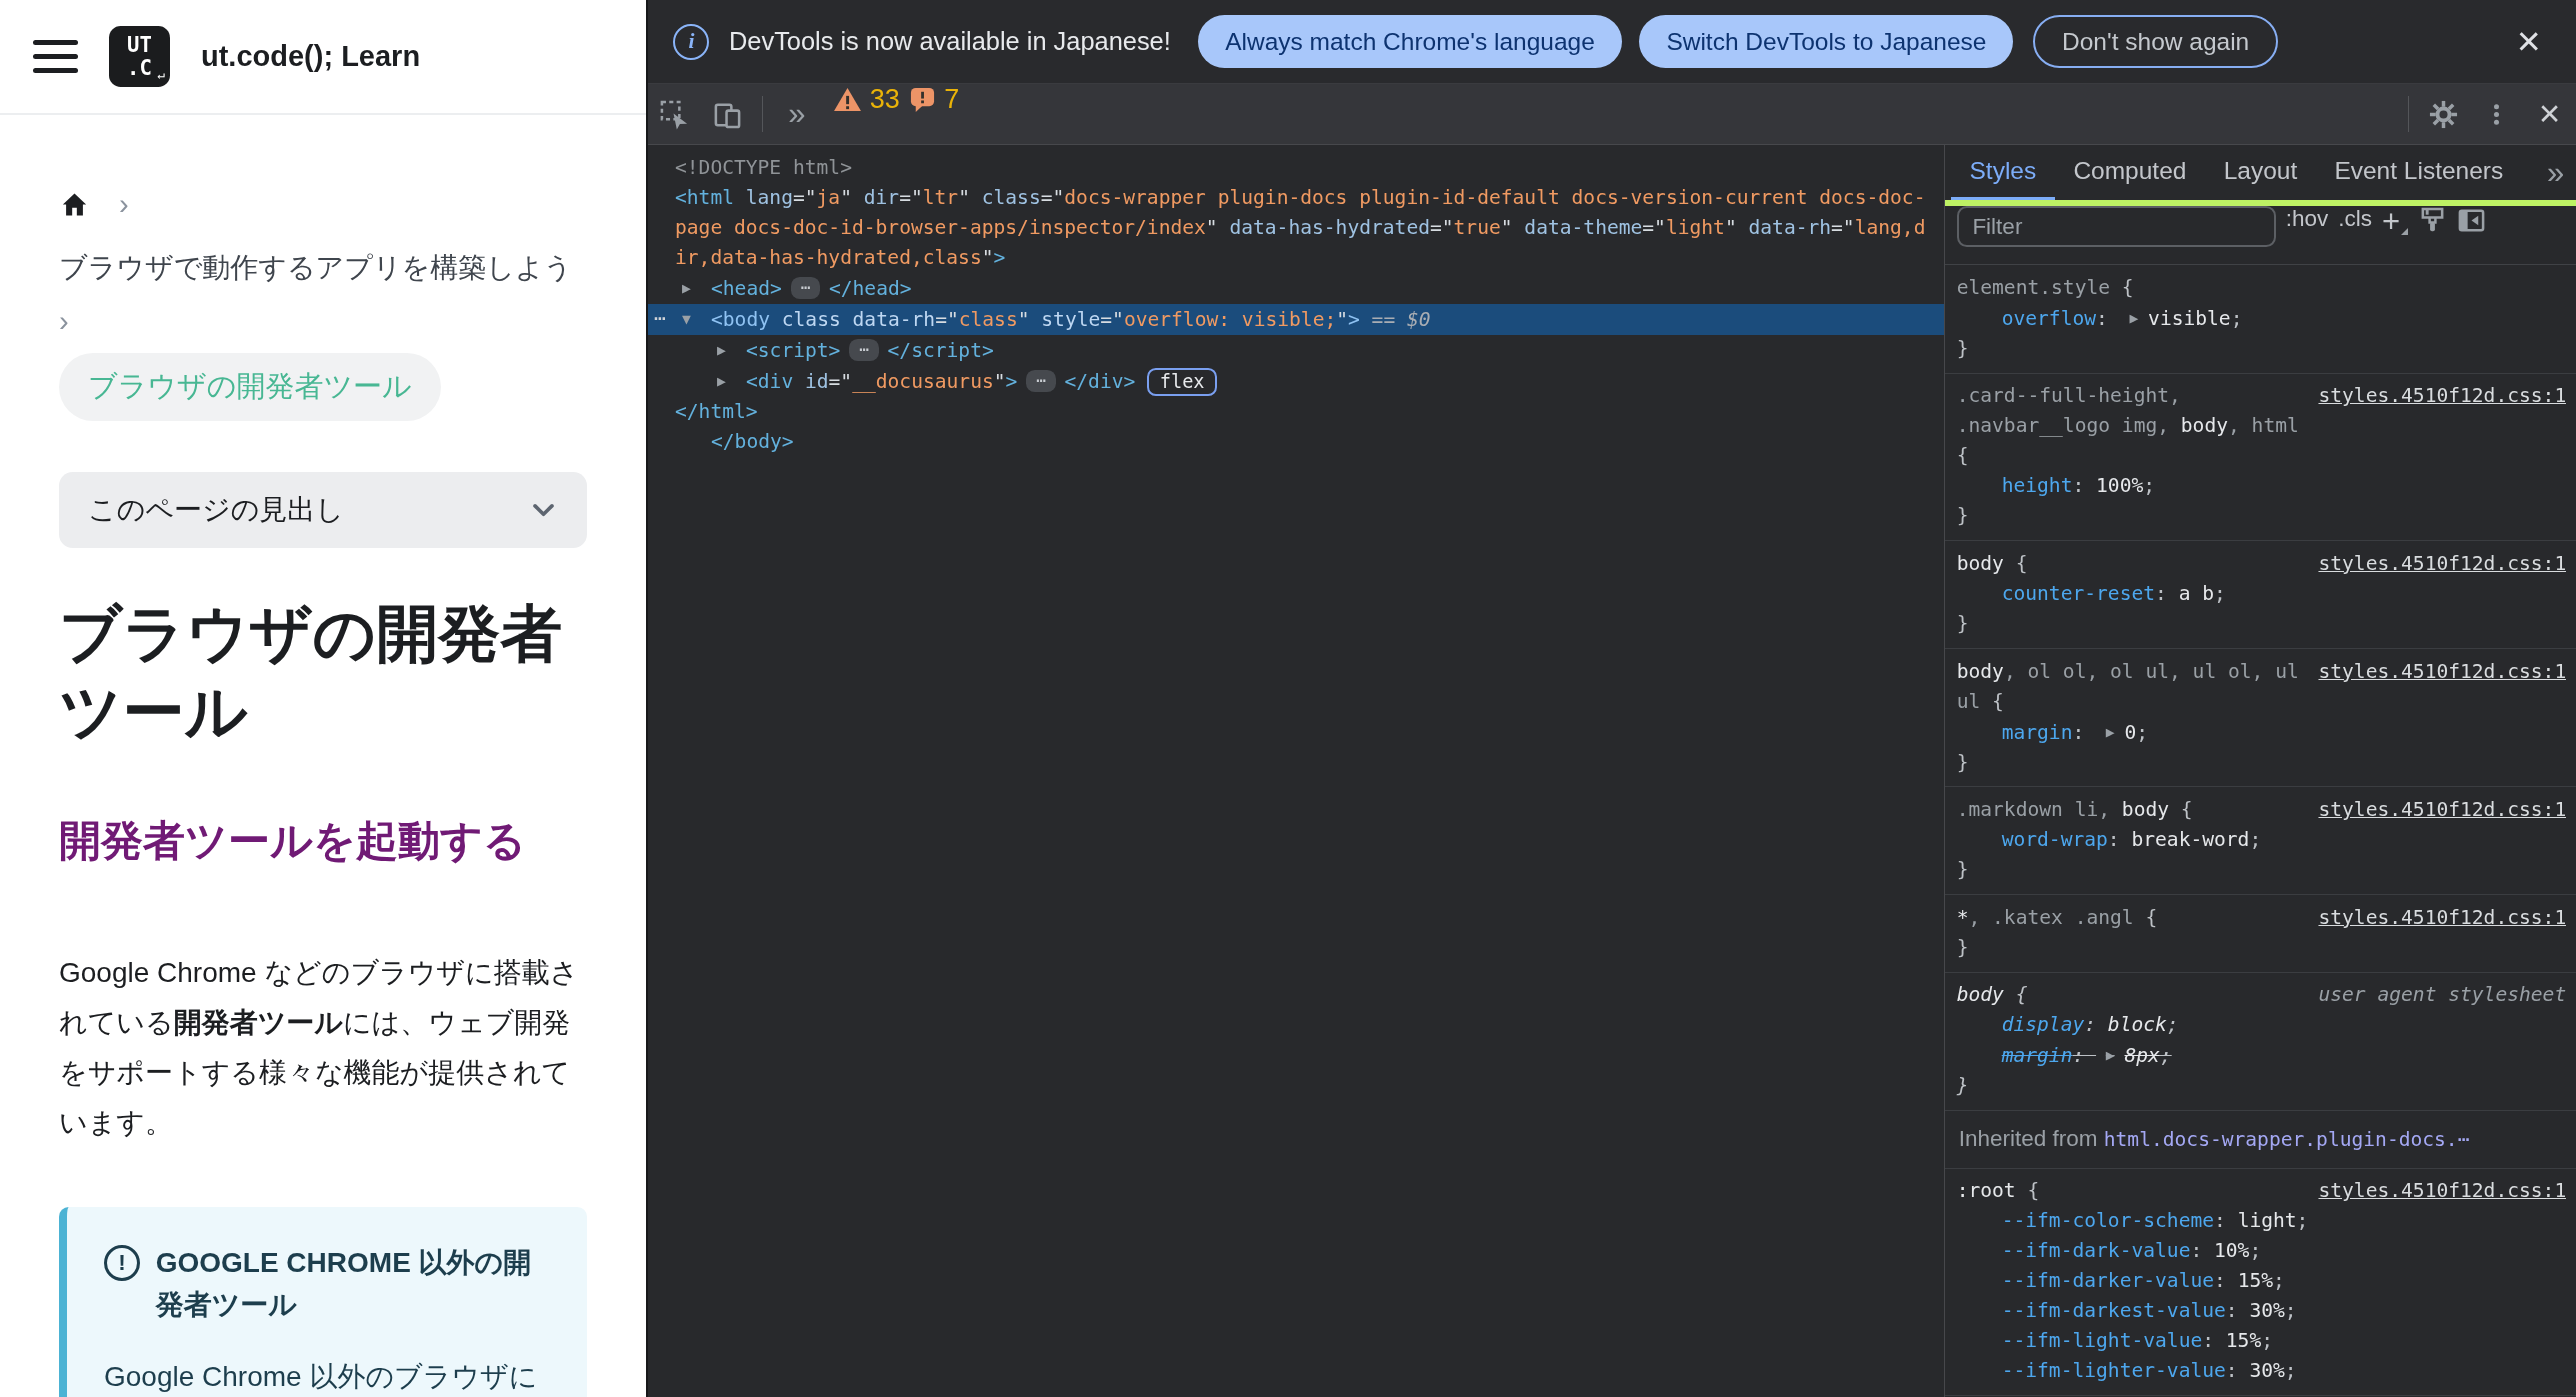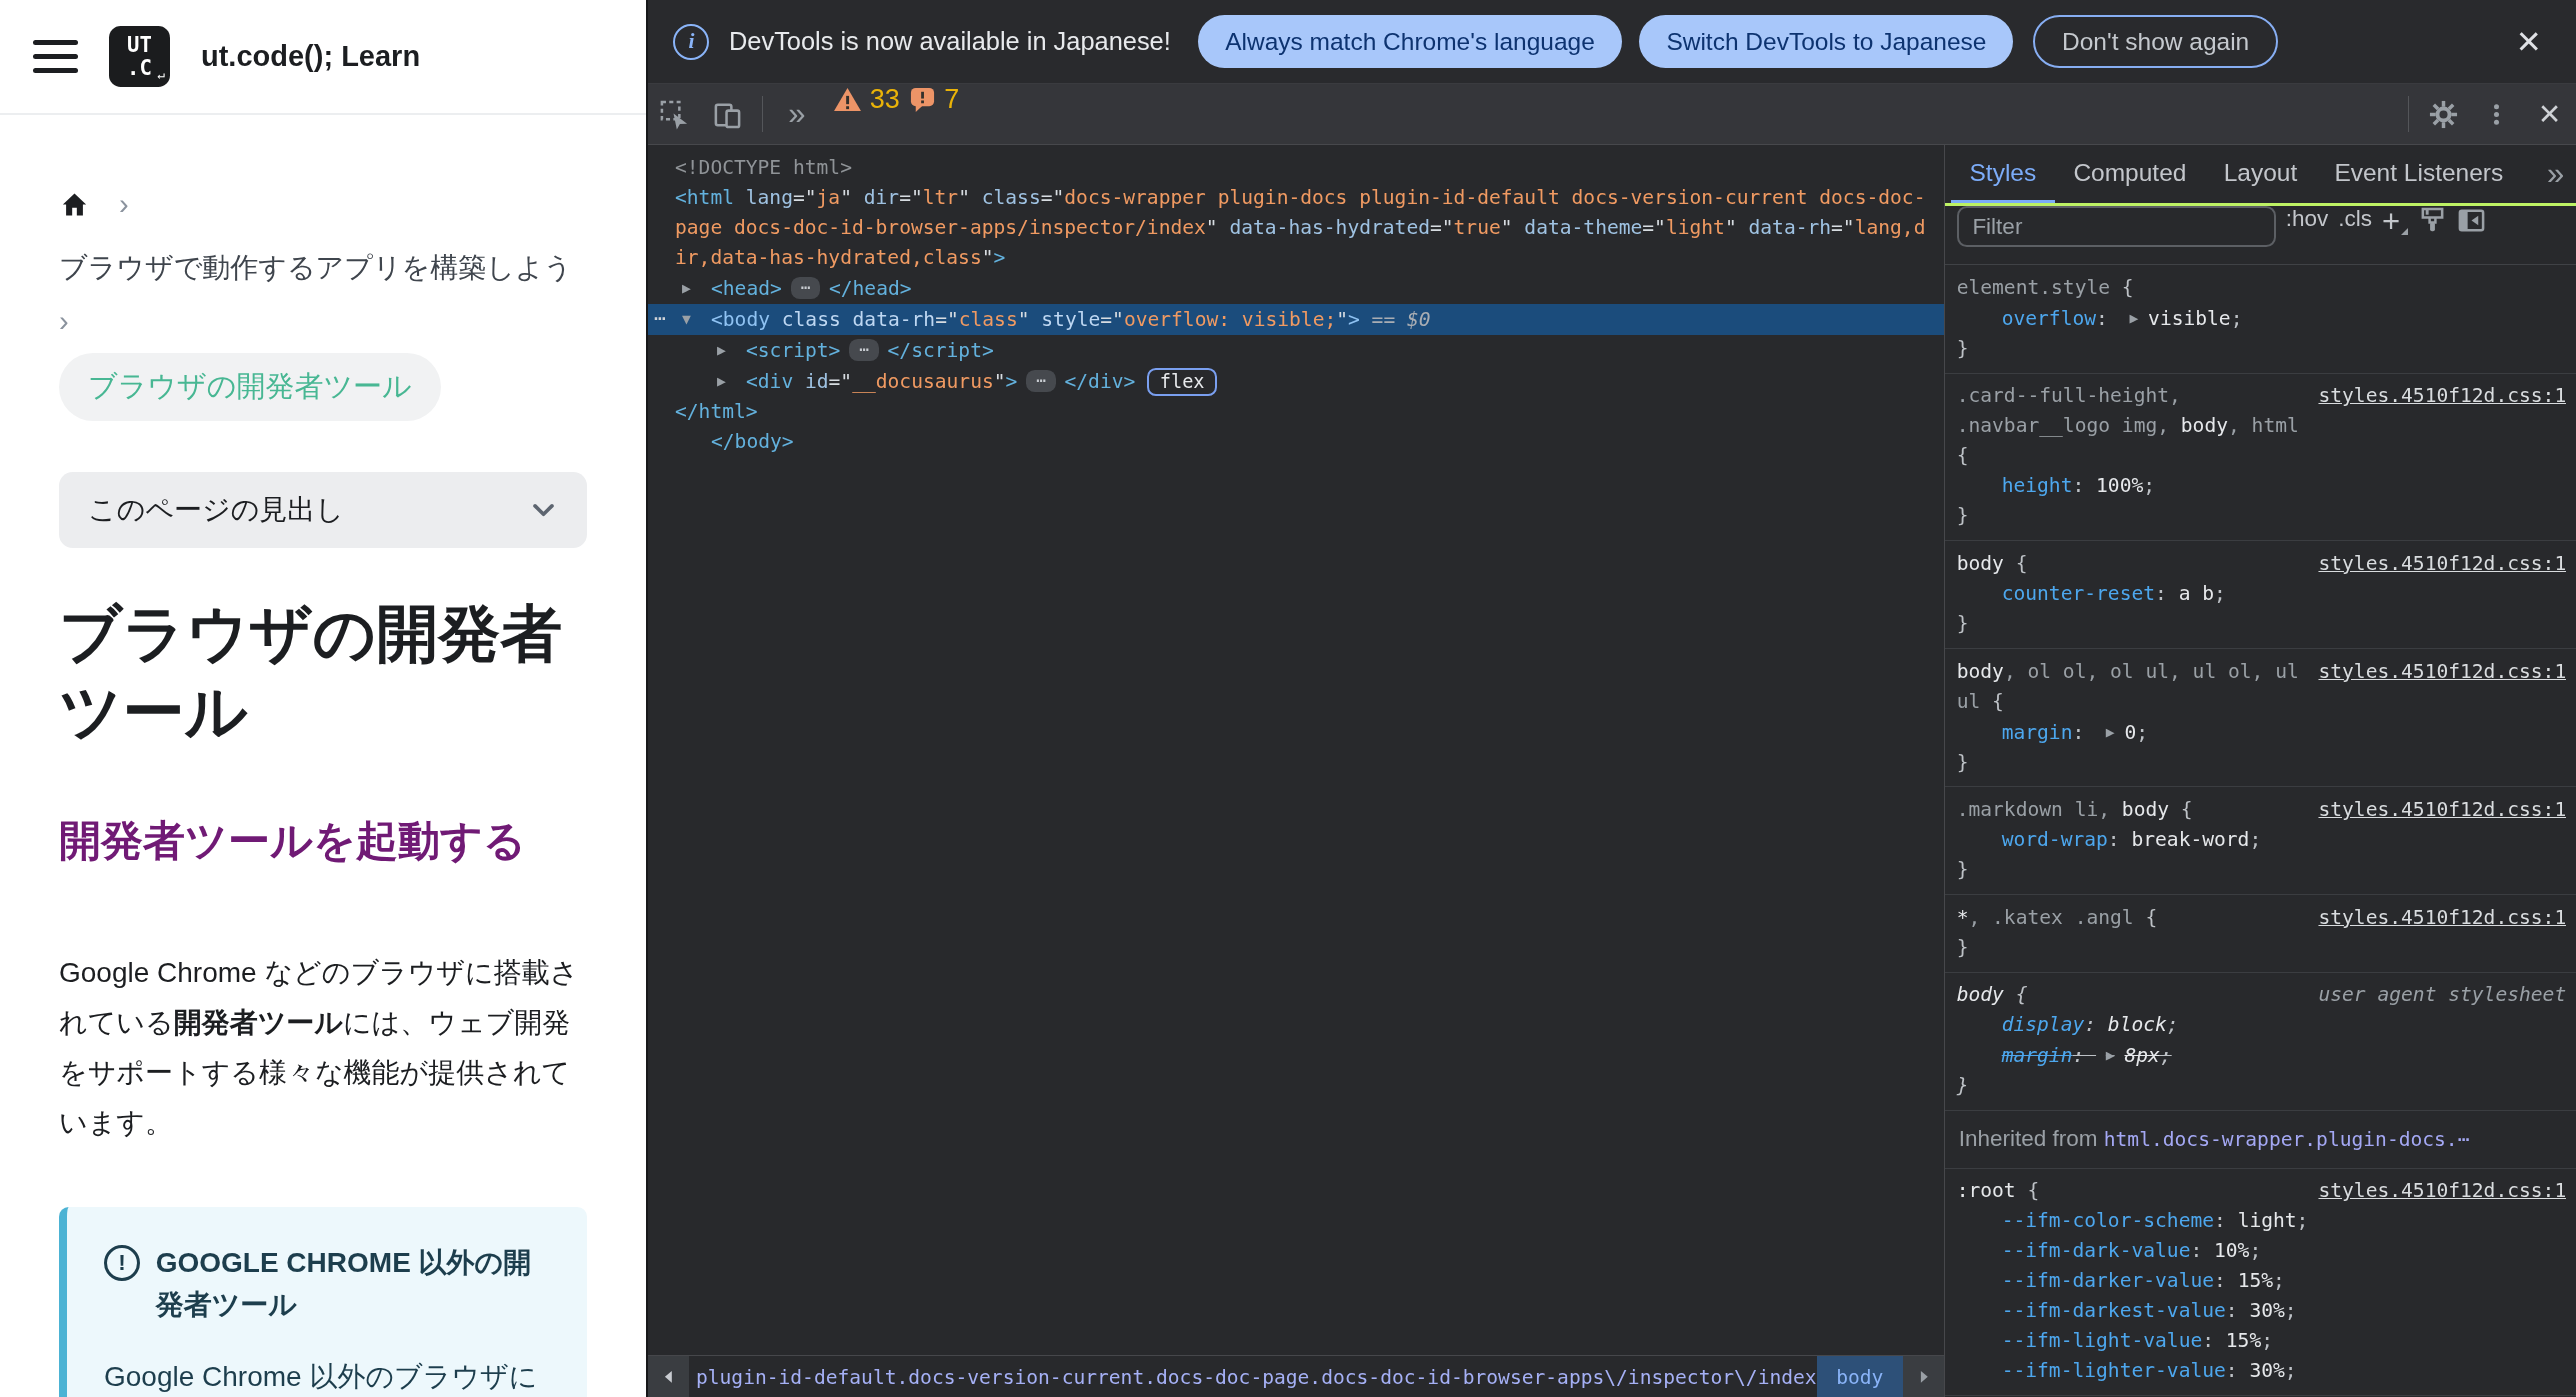--- a/index.html
+++ b/index.html
@@ -67,21 +67,21 @@
   .tk-meta { color:#a9adb3; font-style:italic; }
   .tk-dots { display:inline-block; background:#46494e; border-radius:8.8px; padding:0 9.8px; margin:0 8.8px; color:#c9cdd2; font-size:16.6px; line-height:22.5px; vertical-align:2px; cursor:pointer; }
   .tk-badge { display:inline-block; border:2px solid #7a9ff0; border-radius:8.8px; padding:0 10.8px; margin-left:11.7px; color:#e8eaed; font-size:18.6px; line-height:24.5px; cursor:pointer; }
 
   .statusbar { height:43px; flex:none; background:#28292c; border-top:1px solid #46474b; display:flex; align-items:stretch; font-family:"DejaVu Sans Mono", monospace; font-size:19.6px; }
   .sbtn { width:41px; flex:none; background:#3a3d41; border:none; display:flex; align-items:center; justify-content:center; cursor:pointer; padding:0; }
   .crumbpath { flex:1; min-width:0; overflow:hidden; white-space:nowrap; color:#a5b0f5; display:flex; align-items:center; justify-content:flex-end; padding-left:9.8px; }
   .crumbchip { flex:none; background:#2d5078; color:#8ab4f8; display:flex; align-items:center; padding:0 19.6px; cursor:pointer; }
 
   .styles { width:632px; flex:none; min-width:0; border-left:1px solid #47484c; background:#28292c; display:flex; flex-direction:column; }
-  .stabs { height:61px; flex:none; display:flex; align-items:stretch; border-bottom:3px solid #bef264; padding-left:5.9px; }
+  .stabs { height:61px; flex:none; display:flex; align-items:stretch; border-bottom:6px solid #bef264; padding-left:5.9px; }
   .stab { display:flex; align-items:center; padding:0 18.6px; font-size:24.5px; color:#c3c6cb; border-bottom:3.9px solid transparent; cursor:pointer; white-space:nowrap; }
   .stab.active { color:#7cacf8; border-bottom-color:#7cacf8; }
   .smore { margin-left:auto; display:flex; align-items:center; color:#9aa0a6; font-size:31px; padding:0 11.7px; }
   .sfilter { height:59px; flex:none; display:flex; align-items:flex-start; gap:10px; padding:0 11.7px; border-bottom:1px solid #404246; }
   .finput { width:319px; height:41px; border:2px solid #5c5f64; border-radius:9.8px; background:transparent; color:#dfe1e5; font-size:22.5px; padding:0 13.7px; font-family:inherit; }
   .finput::placeholder { color:#9aa0a6; }
   .ftxt { color:#c3c6cb; font-size:22.5px; background:none; border:none; cursor:pointer; font-family:inherit; }
   .fplus { font-size:31px; line-height:1; position:relative; padding-right:7.8px; }
   .fplus::after { content:""; position:absolute; right:0; bottom:2px; border-left:7.8px solid transparent; border-bottom:7.8px solid #9aa0a6; }
   .fbtn { background:none; border:none; cursor:pointer; display:flex; align-items:center; }
@@ -246,36 +246,20 @@
         <div class="tree" id="tree">
             <div class="tl" style="padding-left: 27px;"><span class="tk-gray">&lt;!DOCTYPE html&gt;</span></div>
             <div class="tl" style="padding-left: 27px;"><span class="tk-tag">&lt;html</span><span class="tk-attr"> lang</span><span class="tk-pun">="</span><span class="tk-val">ja</span><span class="tk-pun">"</span><span class="tk-attr"> dir</span><span class="tk-pun">="</span><span class="tk-val">ltr</span><span class="tk-pun">"</span><span class="tk-attr"> class</span><span class="tk-pun">="</span><span class="tk-val">docs-wrapper plugin-docs plugin-id-default docs-version-current docs-doc-page docs-doc-id-browser-apps/inspector/index</span><span class="tk-pun">"</span><span class="tk-attr"> data-has-hydrated</span><span class="tk-pun">="</span><span class="tk-val">true</span><span class="tk-pun">"</span><span class="tk-attr"> data-theme</span><span class="tk-pun">="</span><span class="tk-val">light</span><span class="tk-pun">"</span><span class="tk-attr"> data-rh</span><span class="tk-pun">="</span><span class="tk-val">lang,dir,data-has-hydrated,class</span><span class="tk-pun">"</span><span class="tk-tag">&gt;</span></div>
             <div class="tl" style="padding-left: 63px;"><span class="tk-arrow">▶</span><span class="tk-tag">&lt;head&gt;</span><span class="tk-dots">⋯</span><span class="tk-tag">&lt;/head&gt;</span></div>
             <div class="tl sel" style="padding-left: 63px;"><span class="gut">⋯</span><span class="tk-arrow">▼</span><span class="tk-tag">&lt;body</span><span class="tk-attr"> class</span><span class="tk-attr"> data-rh</span><span class="tk-pun">="</span><span class="tk-val">class</span><span class="tk-pun">"</span><span class="tk-attr"> style</span><span class="tk-pun">="</span><span class="tk-val">overflow: visible;</span><span class="tk-pun">"</span><span class="tk-tag">&gt;</span><span class="tk-meta"> == $0</span></div>
             <div class="tl" style="padding-left: 98px;"><span class="tk-arrow">▶</span><span class="tk-tag">&lt;script&gt;</span><span class="tk-dots">⋯</span><span class="tk-tag">&lt;/script&gt;</span></div>
             <div class="tl" style="padding-left: 98px;"><span class="tk-arrow">▶</span><span class="tk-tag">&lt;div</span><span class="tk-attr"> id</span><span class="tk-pun">="</span><span class="tk-val">__docusaurus</span><span class="tk-pun">"</span><span class="tk-tag">&gt;</span><span class="tk-dots">⋯</span><span class="tk-tag">&lt;/div&gt;</span><span class="tk-badge">flex</span></div>
             <div class="tl" style="padding-left: 27px;"><span class="tk-tag">&lt;/html&gt;</span></div>
             <div class="tl" style="padding-left: 63px;"><span class="tk-tag">&lt;/body&gt;</span></div>
           </div>
-        <div class="statusbar">
-          <button class="sbtn">
-            <svg width="15.7" height="15.7" viewBox="0 0 16 16">
-                <path d="M11 2 L4 8 L11 14 Z" fill="#c9ccd1"></path>
-              </svg>
-          </button>
-          <div class="crumbpath">
-              <span>plugin-id-default.docs-version-current.docs-doc-page.docs-doc-id-browser-apps\/inspector\/index</span>
-            </div>
-          <div class="crumbchip">body</div>
-          <button class="sbtn">
-            <svg width="15.7" height="15.7" viewBox="0 0 16 16">
-                <path d="M5 2 L12 8 L5 14 Z" fill="#9aa0a6"></path>
-              </svg>
-          </button>
-        </div>
       </div>
 
       <div class="styles">
         <nav class="stabs">
           <span id="sidebar-tabs" style="display:flex; align-items:stretch;">
               <div class="stab active">Styles</div>
               <div class="stab">Computed</div>
               <div class="stab">Layout</div>
               <div class="stab">Event Listeners</div>
             </span>

